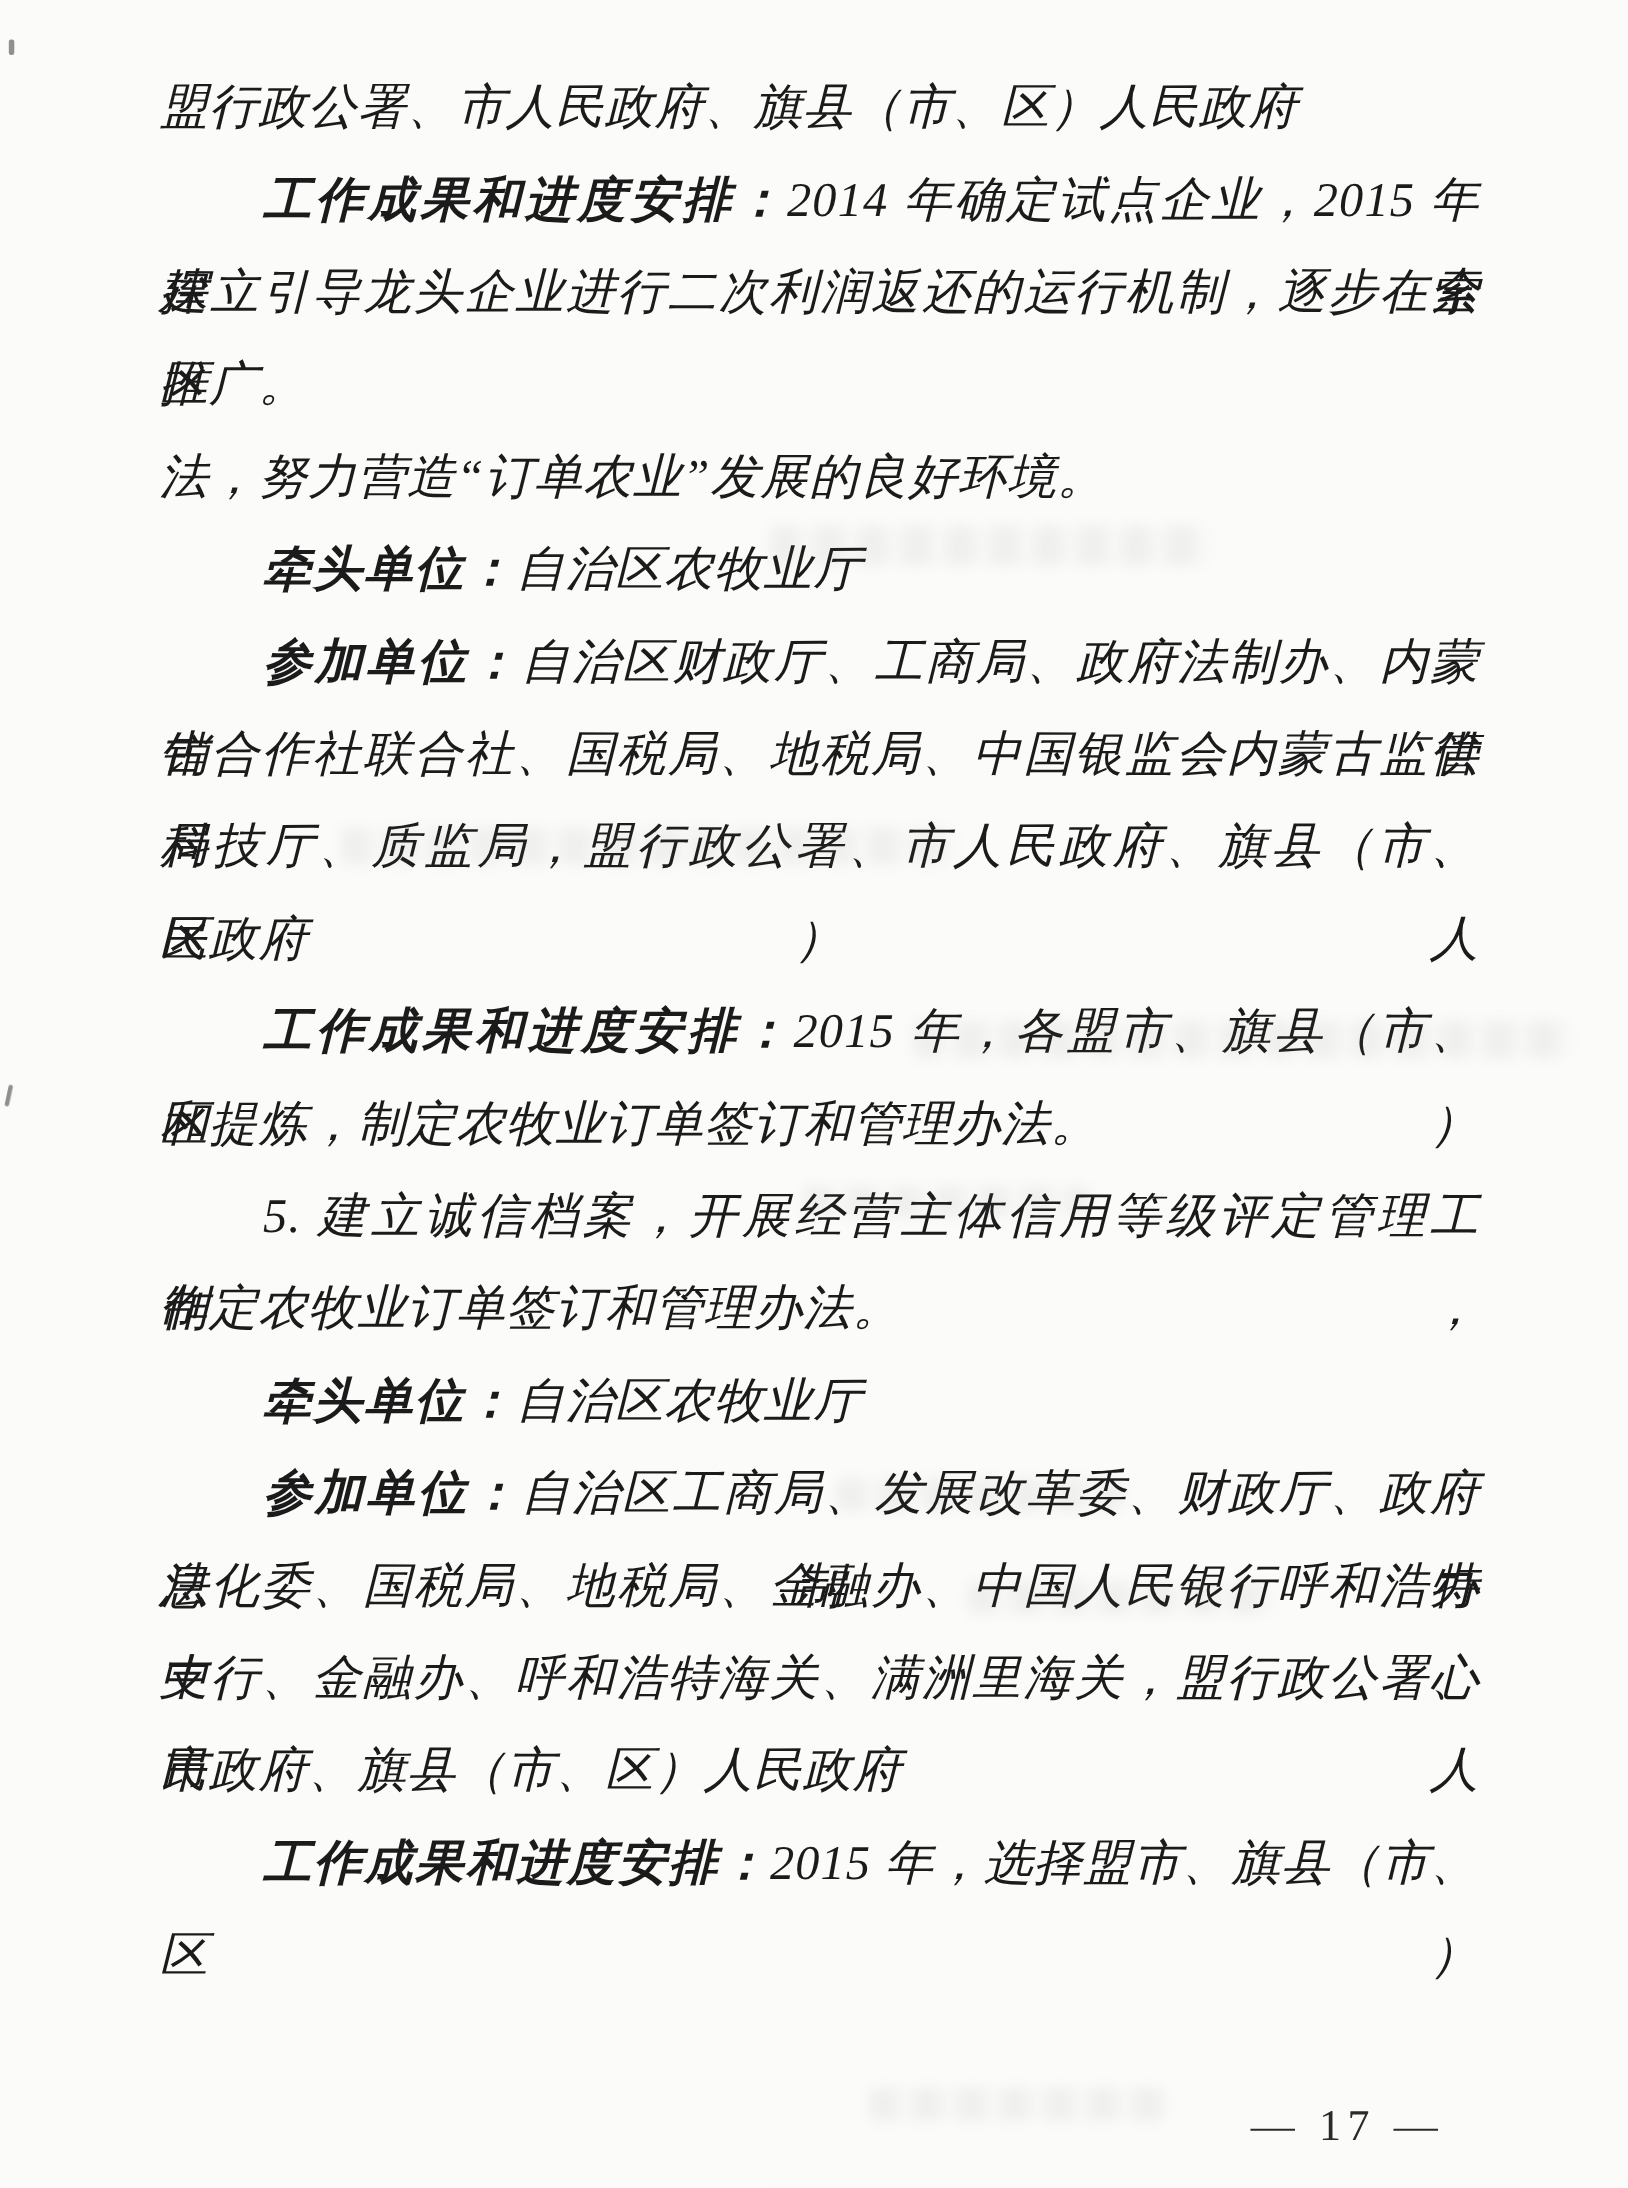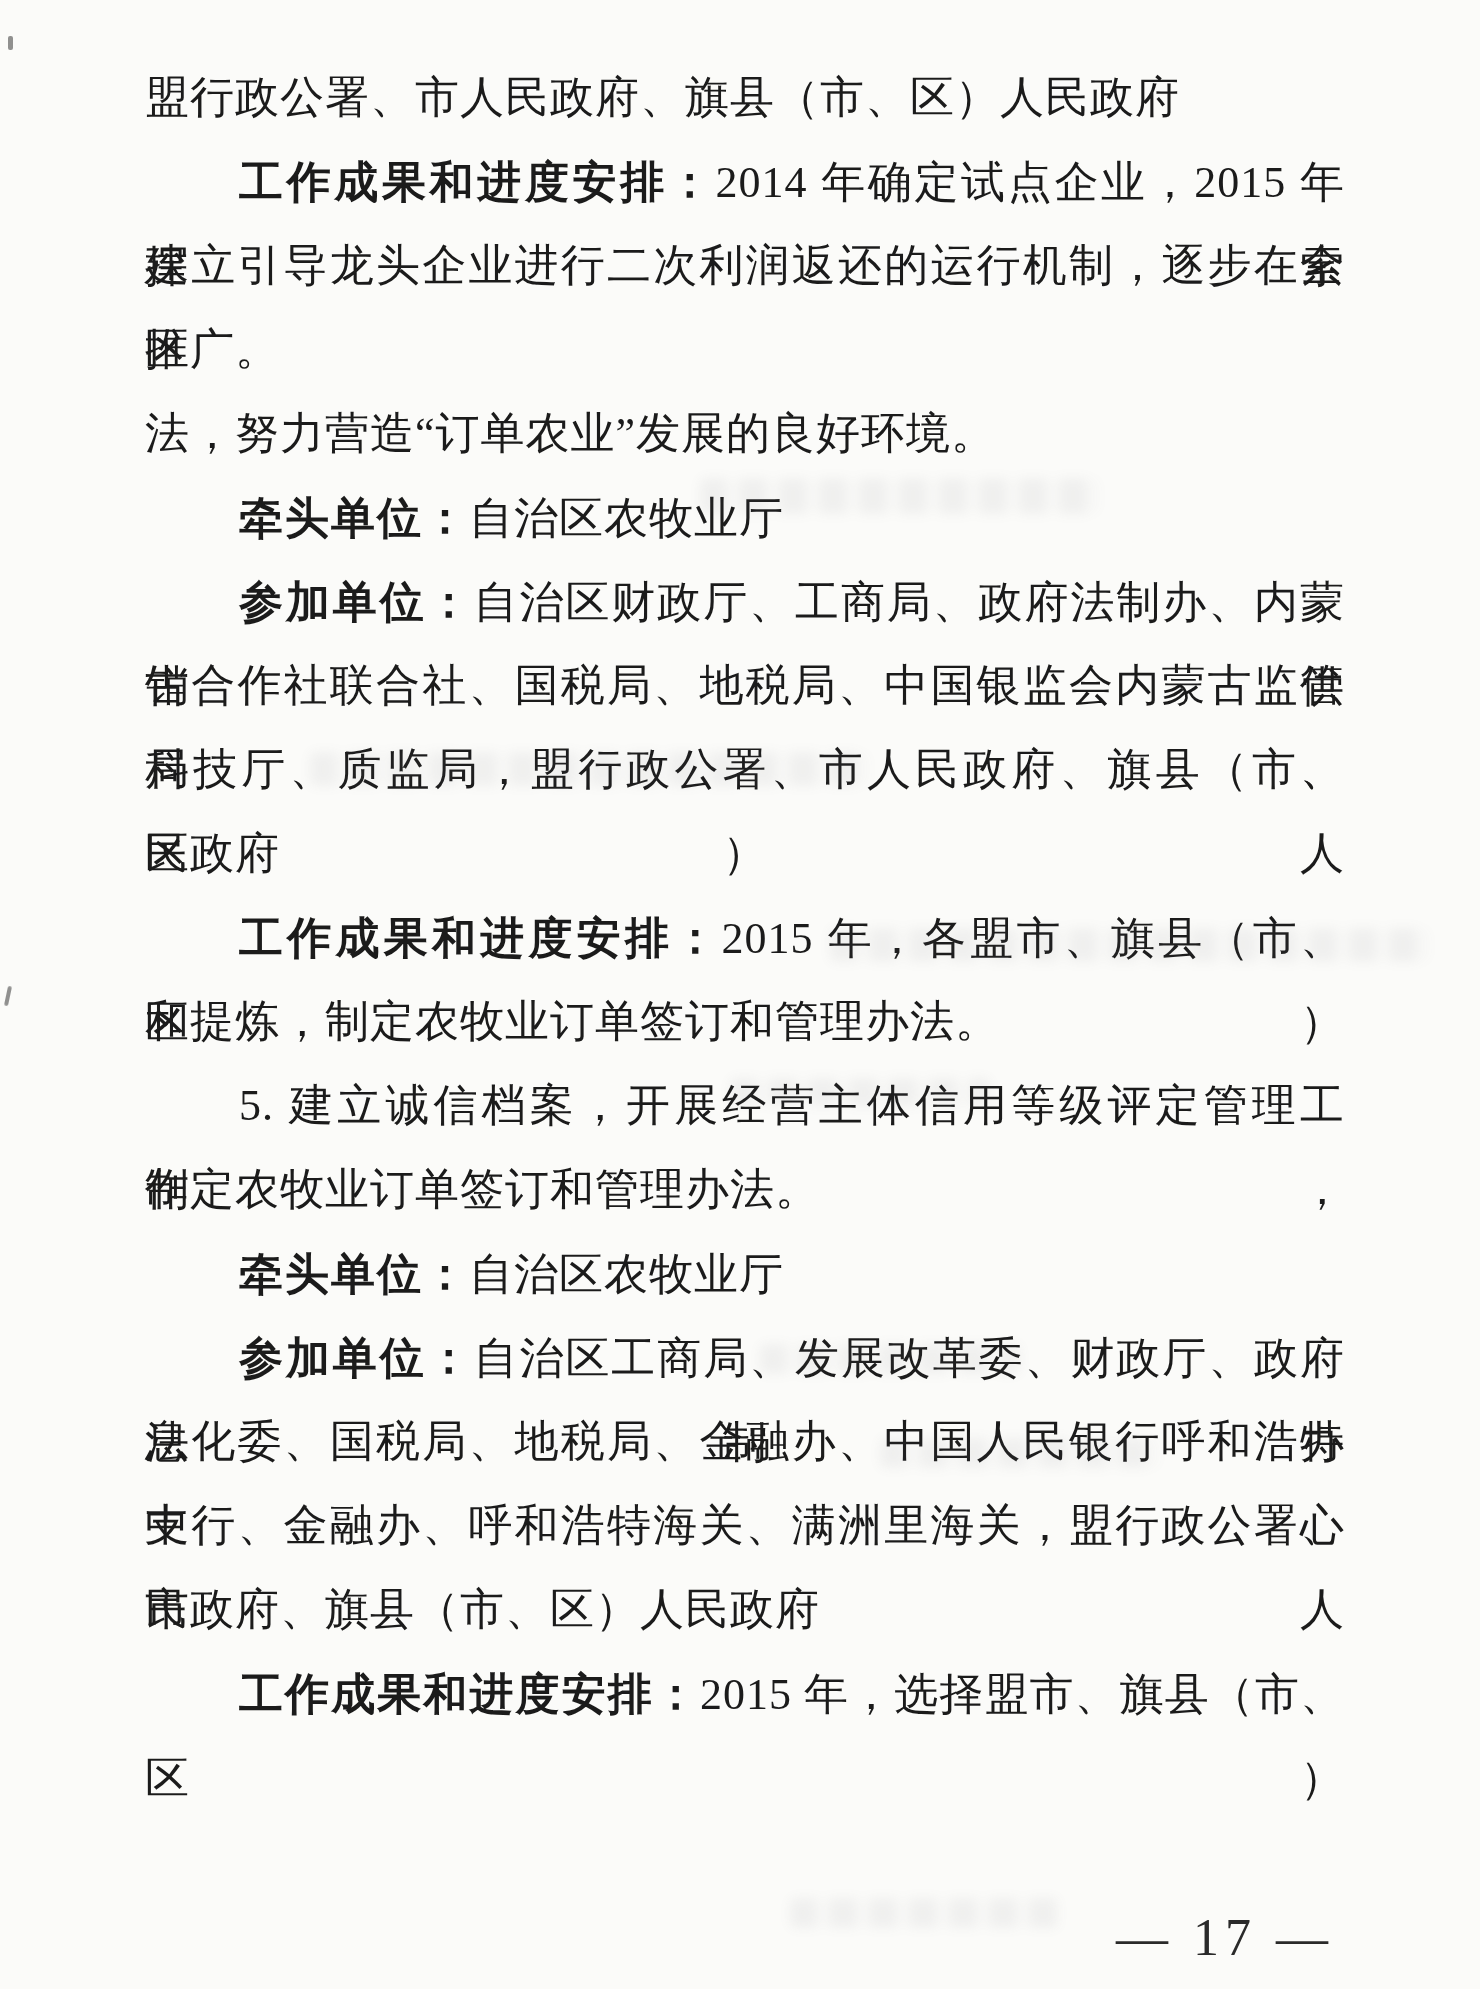--- a/index.html
+++ b/index.html
@@ -23,41 +23,42 @@
     width: 1200px;
   }
   .line {
     height: 84px;
     line-height: 84px;
     font-size: 44px;
     letter-spacing: 1px;
     white-space: nowrap;
     text-align: left;
     color: #1b1b1b;
+    font-style: italic;
   }
   .line.fill {
     white-space: normal;
     text-align: justify;
     text-align-last: justify;
   }
   .line.indent {
     text-indent: 94px;
   }
   .line .label {
     font-family: "Liberation Sans", "DejaVu Sans", sans-serif;
     font-weight: 700;
     letter-spacing: 2px;
   }
   .pagenum {
     position: absolute;
     top: 1908px;
     left: 1095px;
     width: 260px;
     text-align: center;
-    font-size: 52px;
+    font-size: 40px;
     letter-spacing: 6px;
     color: #2a2a2a;
     font-family: "Liberation Serif", "DejaVu Serif", serif;
   }
   
   .smudge {
     position: absolute;
     background: repeating-linear-gradient(
       90deg,
       rgba(110,110,118,0.55) 0 26px,

